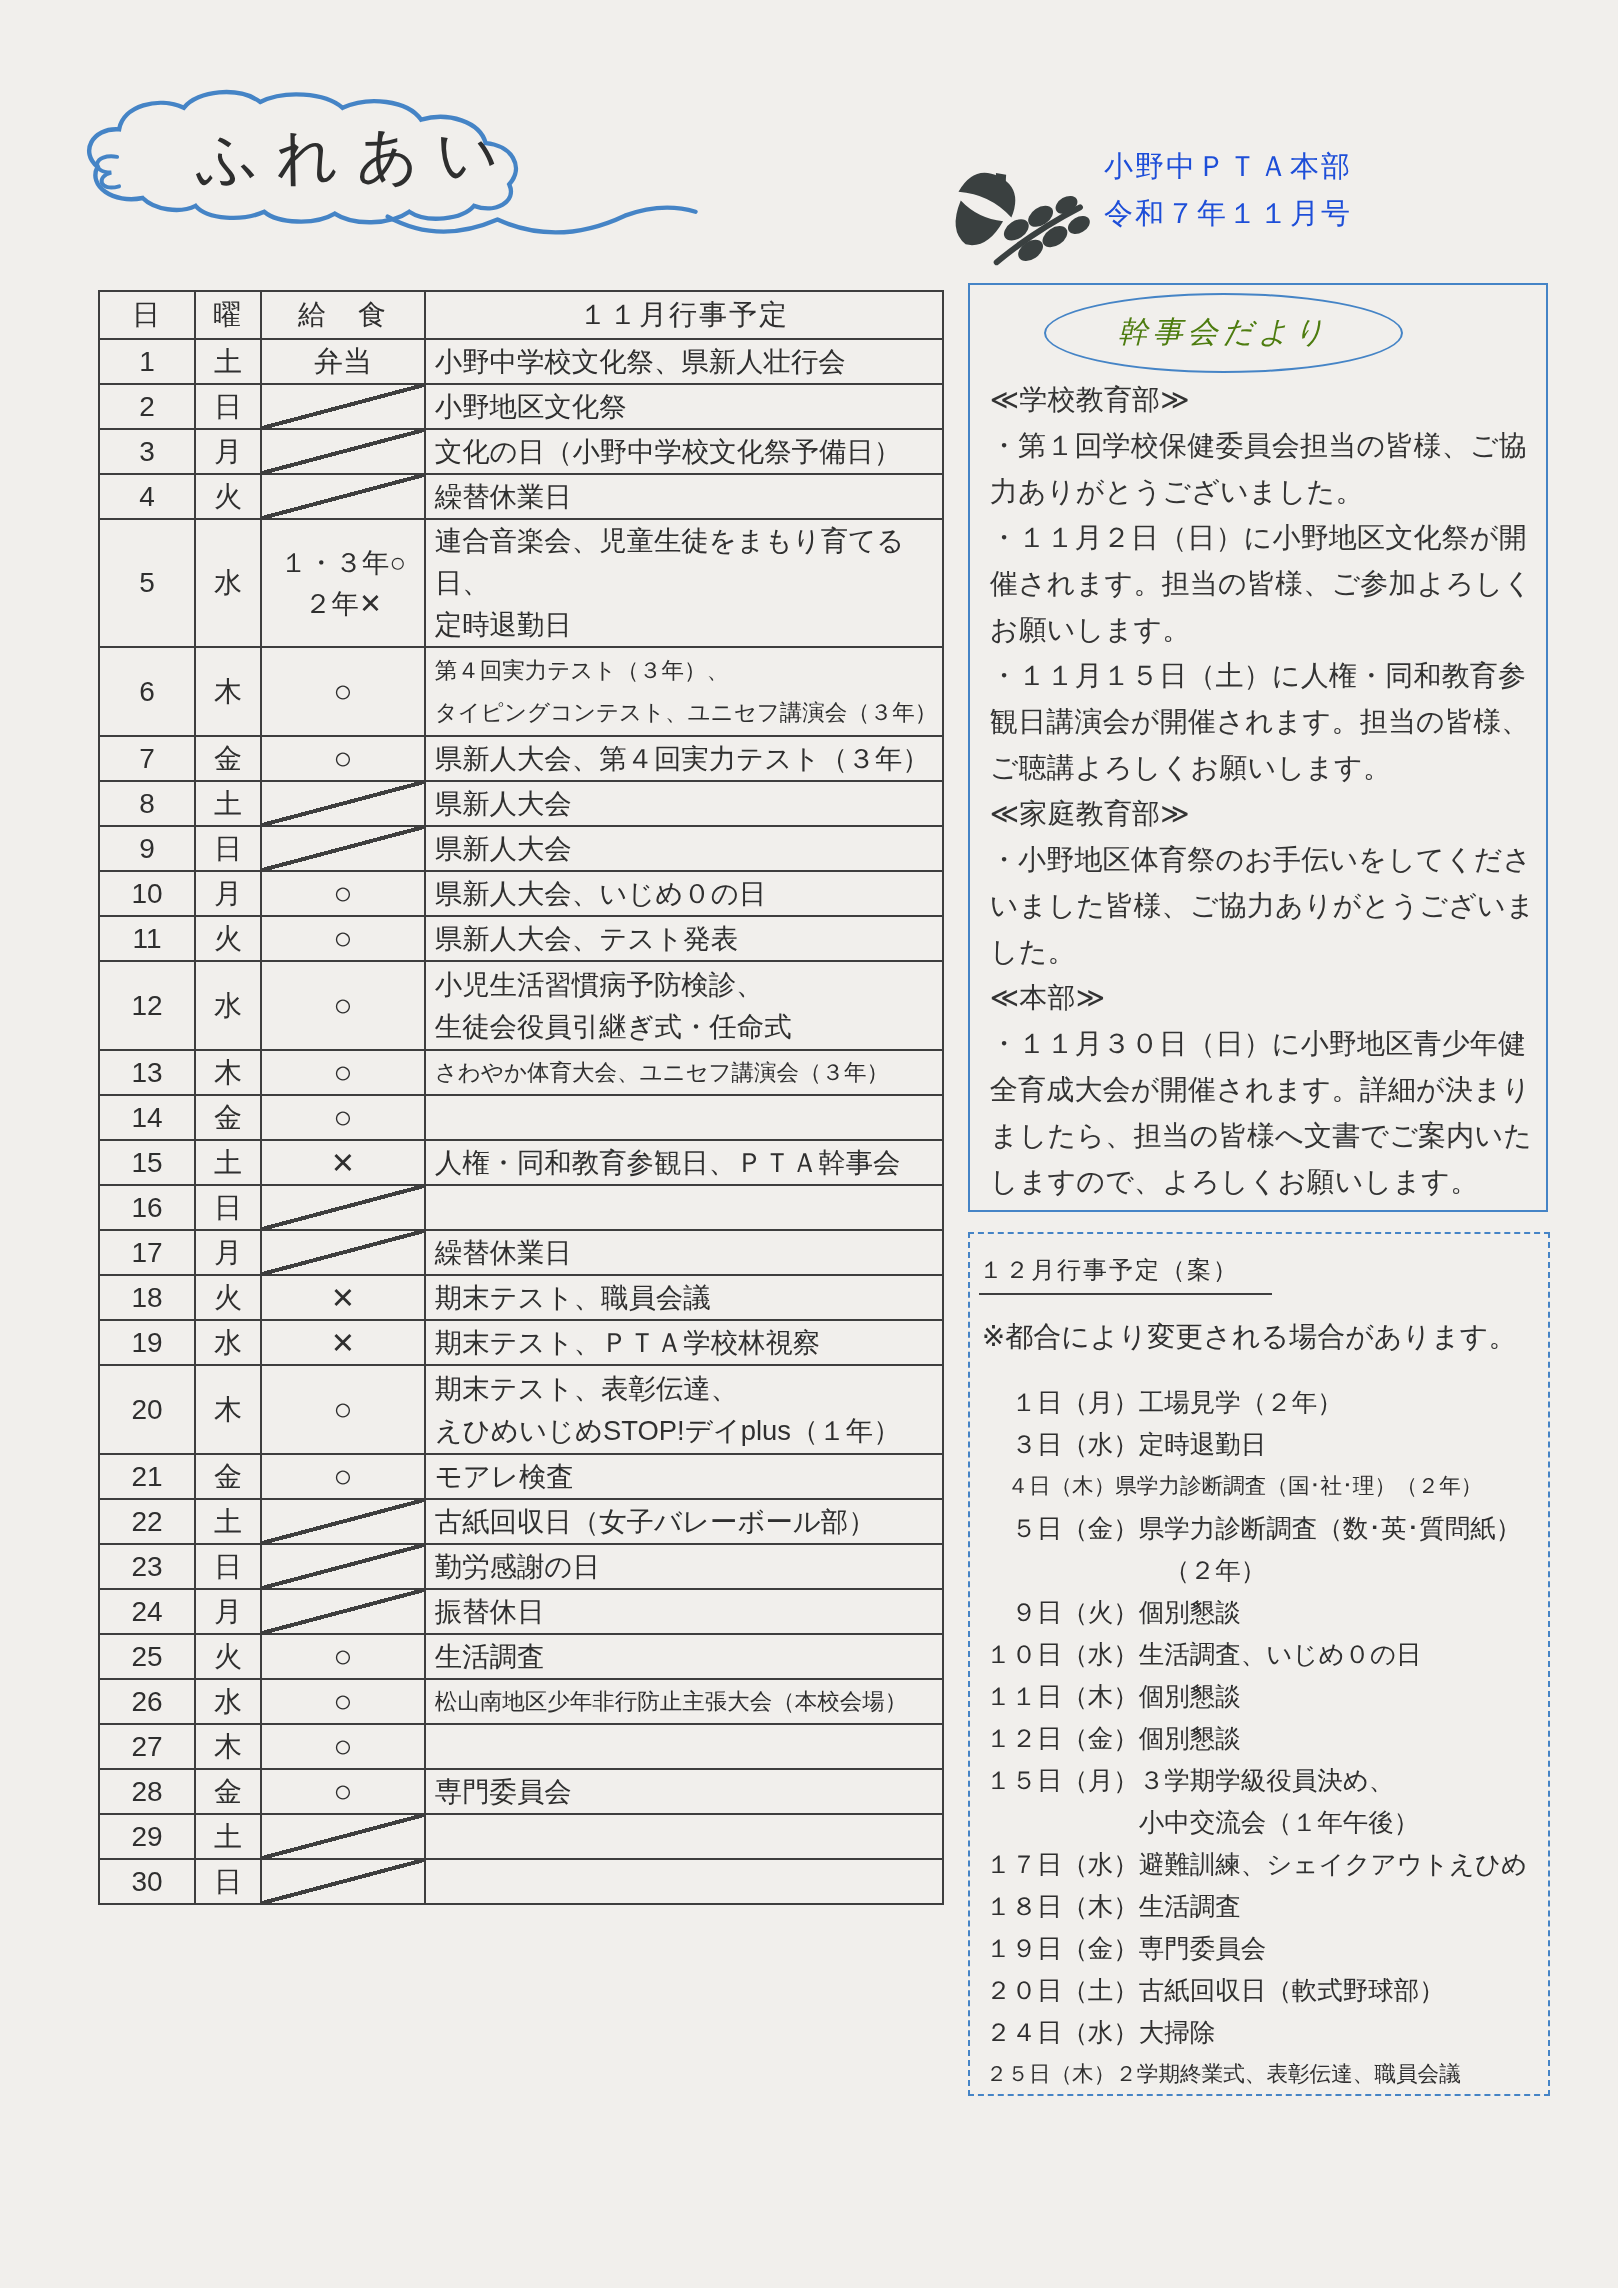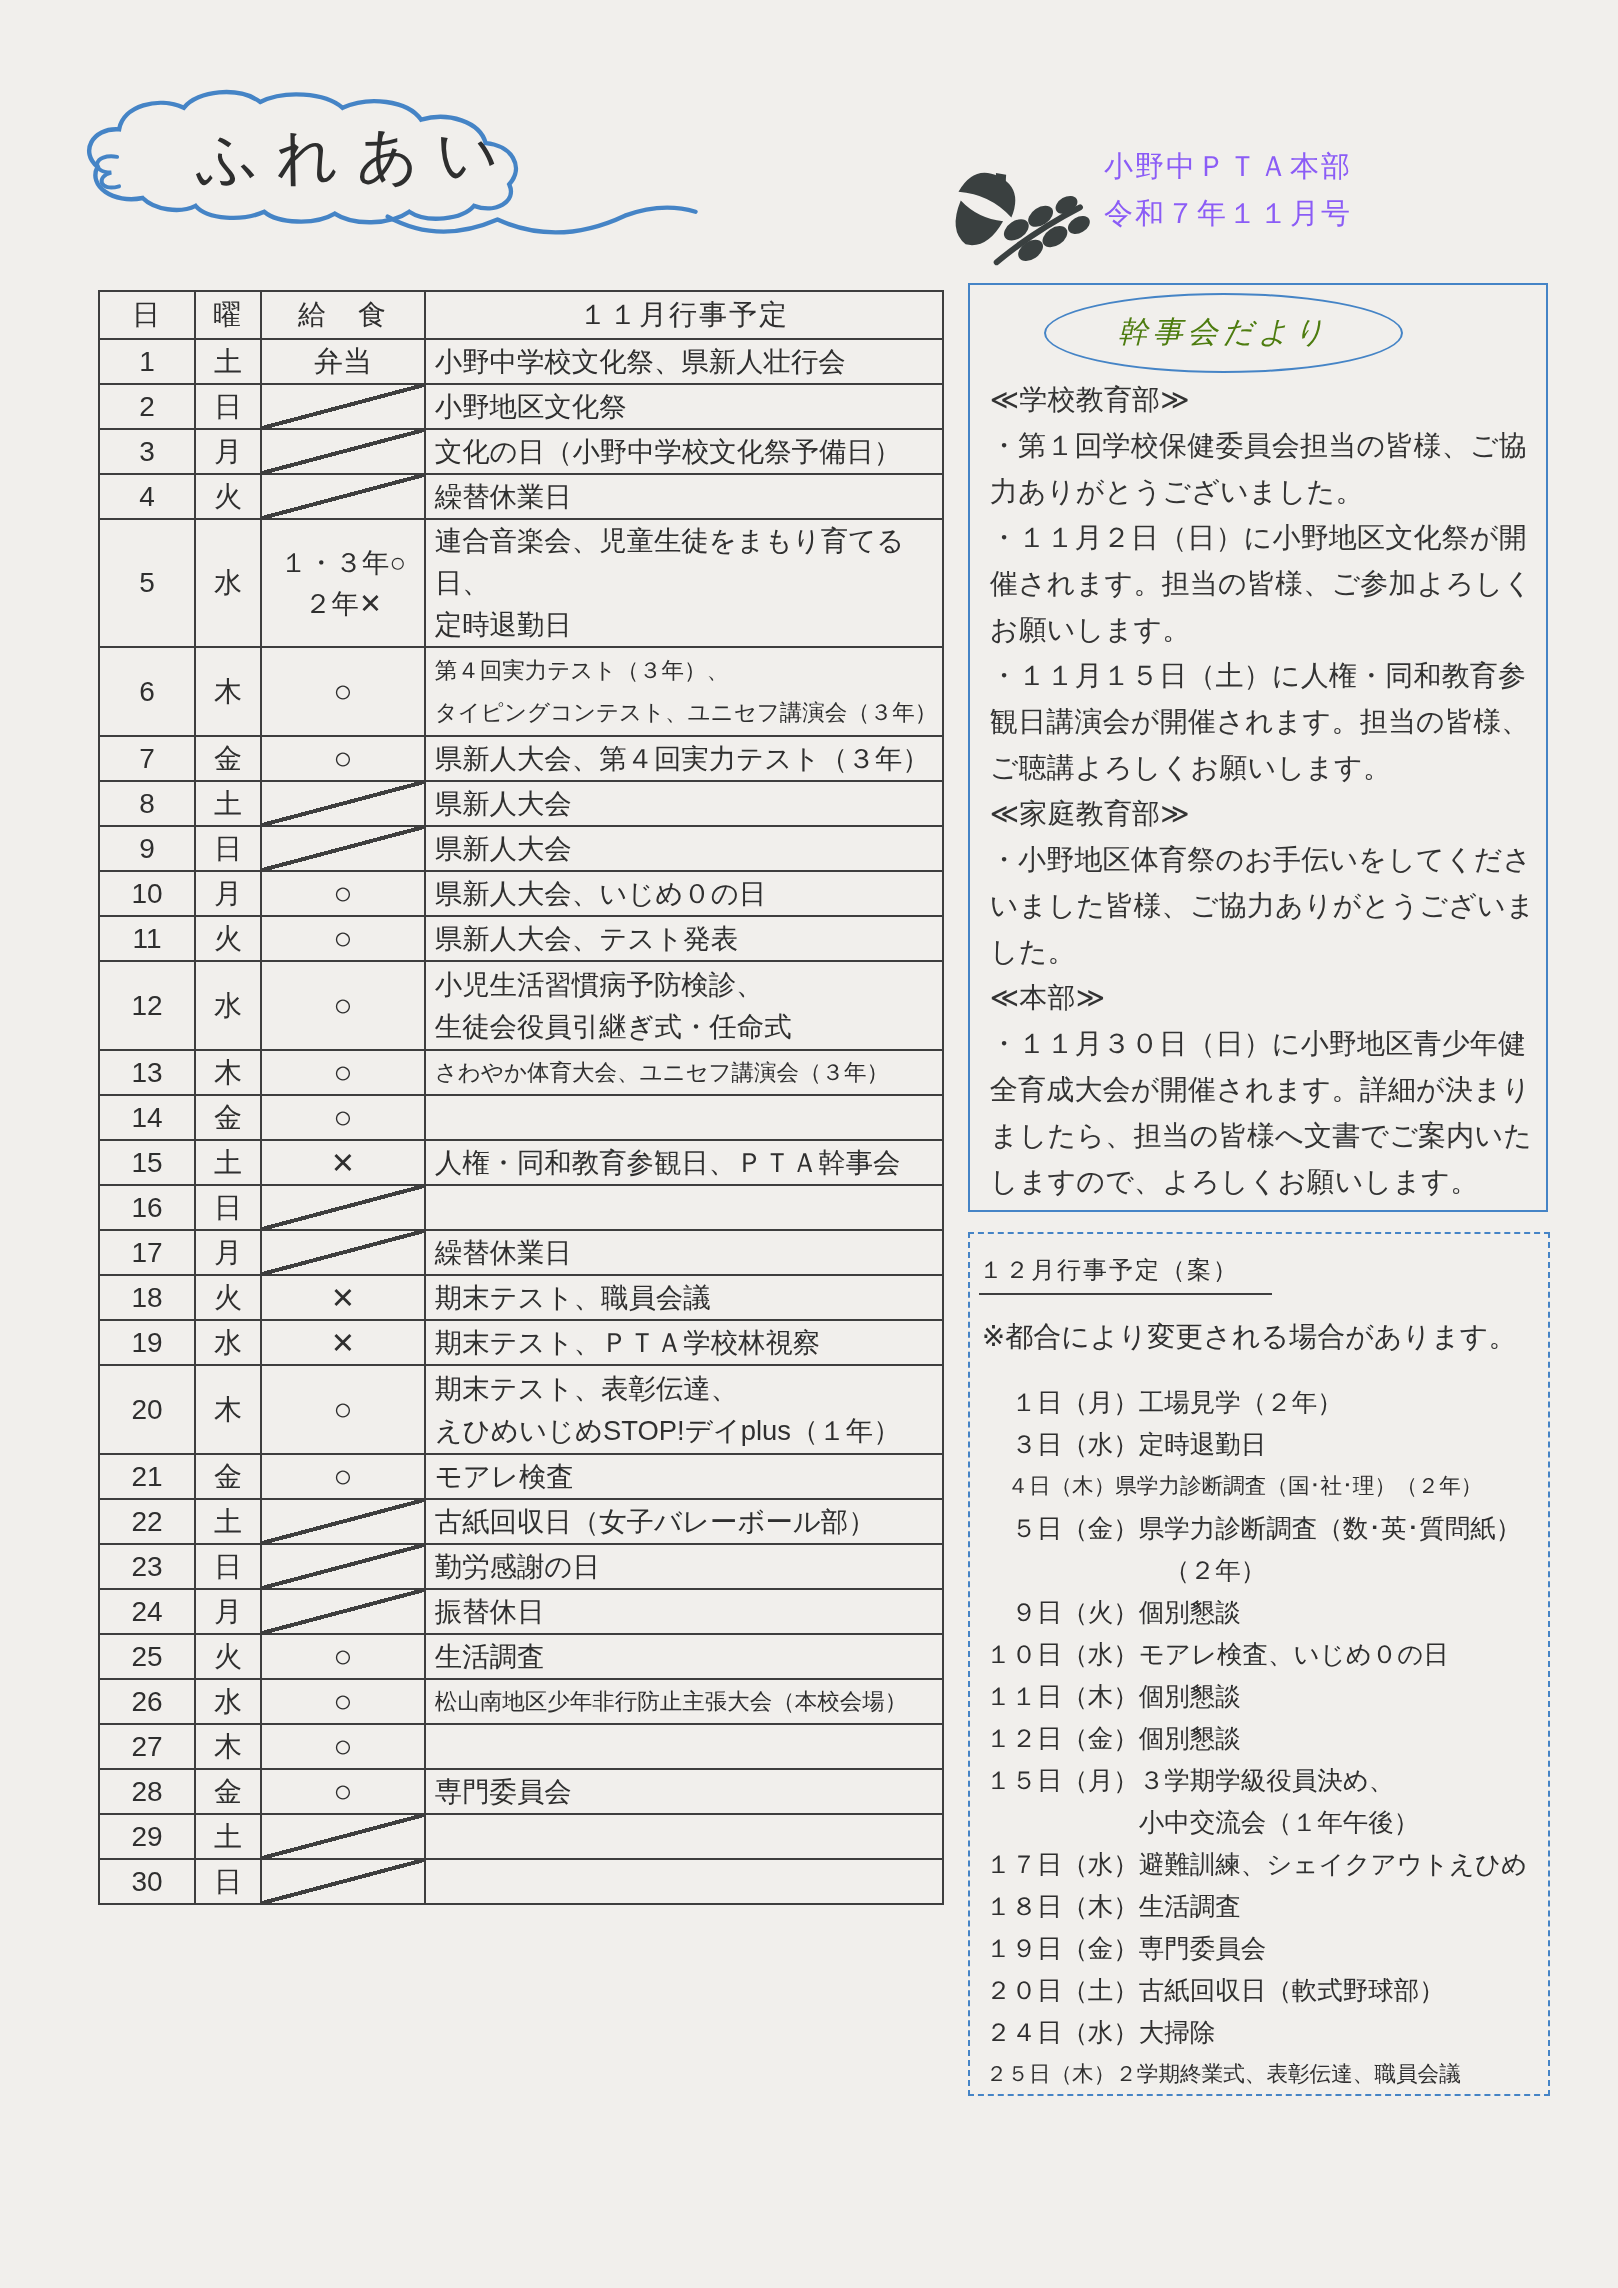--- a/index.html
+++ b/index.html
@@ -3,21 +3,21 @@
 <meta charset="utf-8">
 <style>
   html,body{margin:0;padding:0;}
   body{background:#d8d6d4;font-family:"Liberation Sans","DejaVu Sans",sans-serif;}
   .page{position:relative;width:1618px;height:2289px;margin:0 auto;background:#f1efec;color:#333;overflow:hidden;}
 
   
   .cloud-svg{position:absolute;left:74px;top:88px;width:647px;height:172px;}
   .masthead-title{position:absolute;left:196px;top:116px;font-size:61px;letter-spacing:17.6px;color:#2e2e2e;transform:rotate(-1deg);font-weight:500;}
   .acorn-svg{position:absolute;left:944px;top:167px;width:149px;height:106px;}
-  .issue-info{position:absolute;left:1104px;top:143px;font-size:29px;line-height:47px;letter-spacing:2px;color:#8b5cf6;}
+  .issue-info{position:absolute;left:1104px;top:143px;font-size:29px;line-height:47px;letter-spacing:2px;color:#1d4ed8;}
 
   
   .sched{position:absolute;left:98px;top:290px;border-collapse:collapse;table-layout:fixed;width:843px;background:transparent;}
   .sched th,.sched td{border:2.5px solid #3e3e3e;padding:0;vertical-align:middle;color:#2f2f2f;}
   .sched th{height:46px;font-weight:normal;font-size:28px;letter-spacing:2px;}
   .sched tr{height:45px;}
   .sched tr.tall{height:89px;}
   .col-day{width:96px;}
   .col-wd{width:66px;}
   .col-lunch{width:164px;}
@@ -406,21 +406,21 @@
   <div class="dbox">
     <div class="dbox-title">１２月行事予定（案）</div>
     <div class="dbox-note">※都合により変更される場合があります。</div>
     <div class="dbox-items" id="ditems">
         <div class="ditem">　１日（月）工場見学（２年）</div>
         <div class="ditem">　３日（水）定時退勤日</div>
         <div class="ditem small">　４日（木）県学力診断調査（国･社･理）（２年）</div>
         <div class="ditem">　５日（金）県学力診断調査（数･英･質問紙）</div>
         <div class="ditem">　　　　　　　（２年）</div>
         <div class="ditem">　９日（火）個別懇談</div>
-        <div class="ditem">１０日（水）モアレ検査、いじめ０の日</div>
+        <div class="ditem">１０日（水）生活調査、いじめ０の日</div>
         <div class="ditem">１１日（木）個別懇談</div>
         <div class="ditem">１２日（金）個別懇談</div>
         <div class="ditem">１５日（月）３学期学級役員決め、</div>
         <div class="ditem">　　　　　　小中交流会（１年午後）</div>
         <div class="ditem">１７日（水）避難訓練、シェイクアウトえひめ</div>
         <div class="ditem">１８日（木）生活調査</div>
         <div class="ditem">１９日（金）専門委員会</div>
         <div class="ditem">２０日（土）古紙回収日（軟式野球部）</div>
         <div class="ditem">２４日（水）大掃除</div>
         <div class="ditem small">２５日（木）２学期終業式、表彰伝達、職員会議</div>

